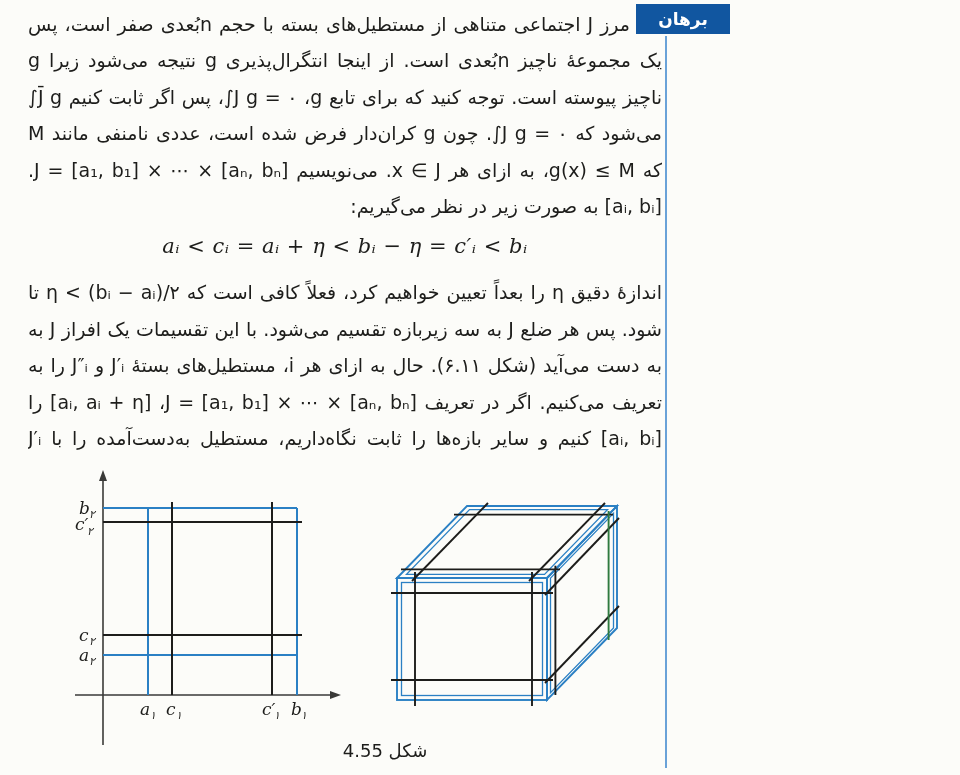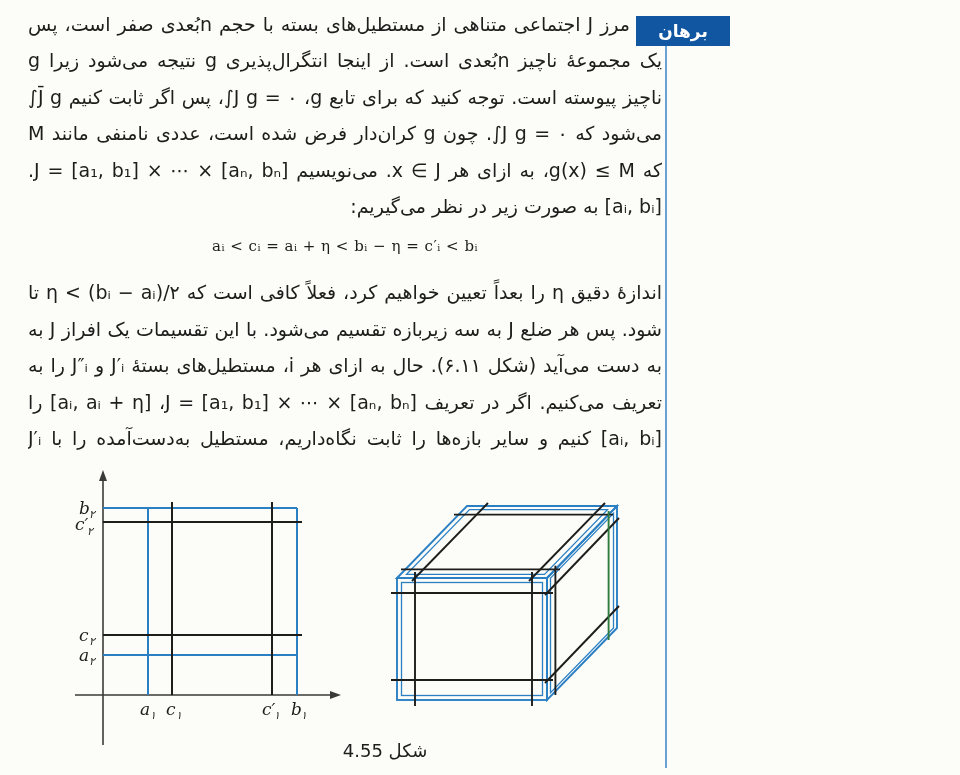--- a/index.html
+++ b/index.html
@@ -5,34 +5,34 @@
   html,body{margin:0;padding:0;}
   body{width:960px;height:775px;background:#fcfcf9;overflow:hidden;
        font-family:"DejaVu Sans",sans-serif;color:#1d1d1b;}
   .page{position:relative;width:960px;height:775px;}
 
   
   .margin-rule{position:absolute;left:665px;top:36px;width:2px;height:732px;
                background:#6aa2d8;}
 
   
-  .proof-badge{position:absolute;left:636px;top:16px;width:94px;height:30px;
+  .proof-badge{position:absolute;left:636px;top:4px;width:94px;height:30px;
                background:#1156a0;color:#ffffff;font-size:17px;font-weight:bold;
                display:flex;align-items:center;justify-content:center;z-index:3;}
 
   
   .text-block{position:absolute;left:28px;top:6px;width:634px;direction:rtl;
               font-size:19px;line-height:36.4px;}
   .line{height:36.4px;white-space:nowrap;text-align:right;}
   .just{text-align:justify;text-align-last:justify;white-space:normal;
         height:36.4px;overflow:hidden;}
   .l1{padding-left:0;padding-right:32px;}
   .formula{direction:ltr;text-align:center;height:44px;line-height:44px;
-           margin-bottom:6px;font-family:"DejaVu Serif",serif;
-           font-size:15px;letter-spacing:.5px;}
+           margin-bottom:6px;font-family:"DejaVu Serif",serif;font-style:italic;
+           font-size:21px;letter-spacing:.5px;}
 
   
   .fig2d{position:absolute;left:55px;top:462px;}
   .fig3d{position:absolute;left:385px;top:490px;}
   .fig-caption{position:absolute;left:285px;top:740px;width:200px;direction:rtl;
                text-align:center;font-size:18px;}
 
   svg text{font-family:"DejaVu Serif",serif;font-style:italic;fill:#1d1d1b;}
   svg .sub{font-size:11px;}
   svg .base{font-size:17px;}

